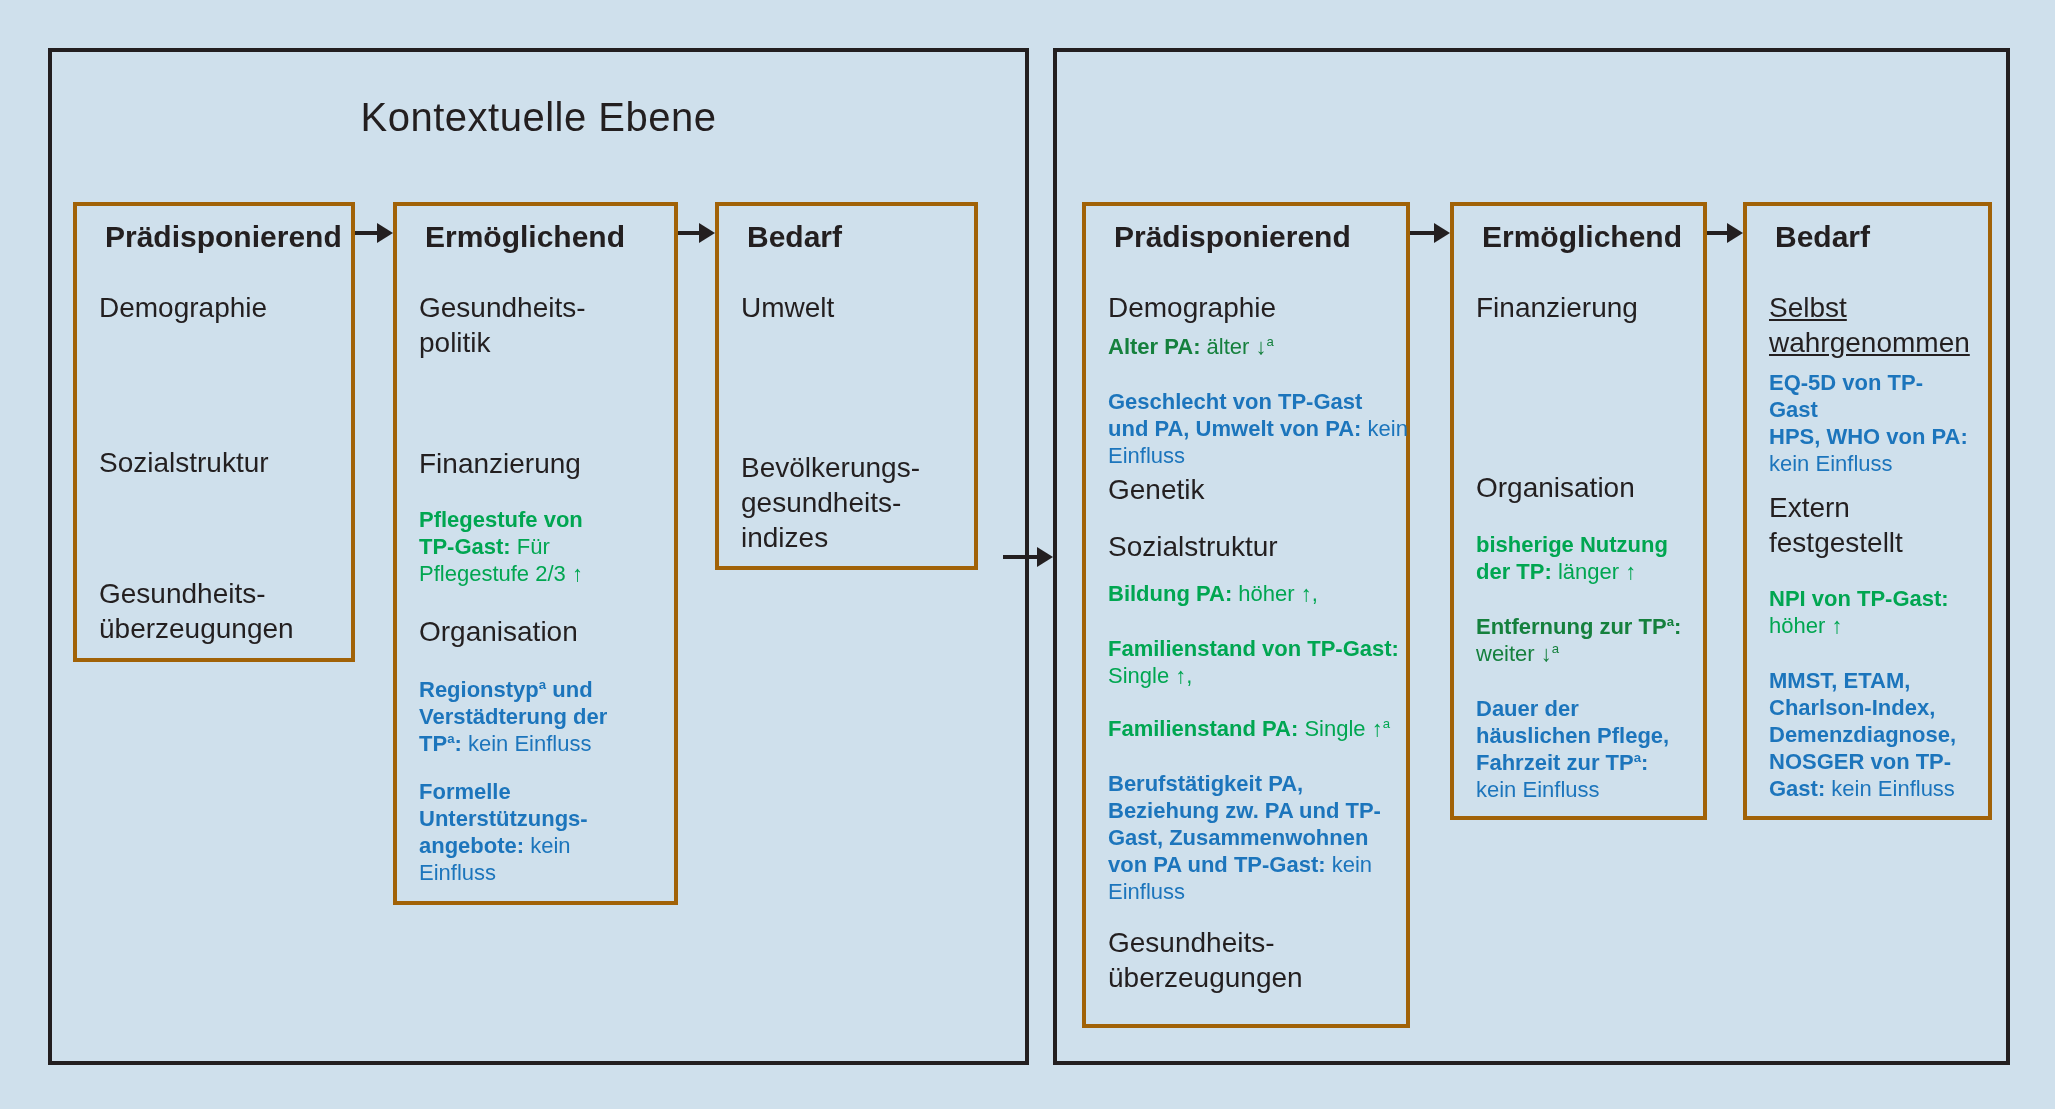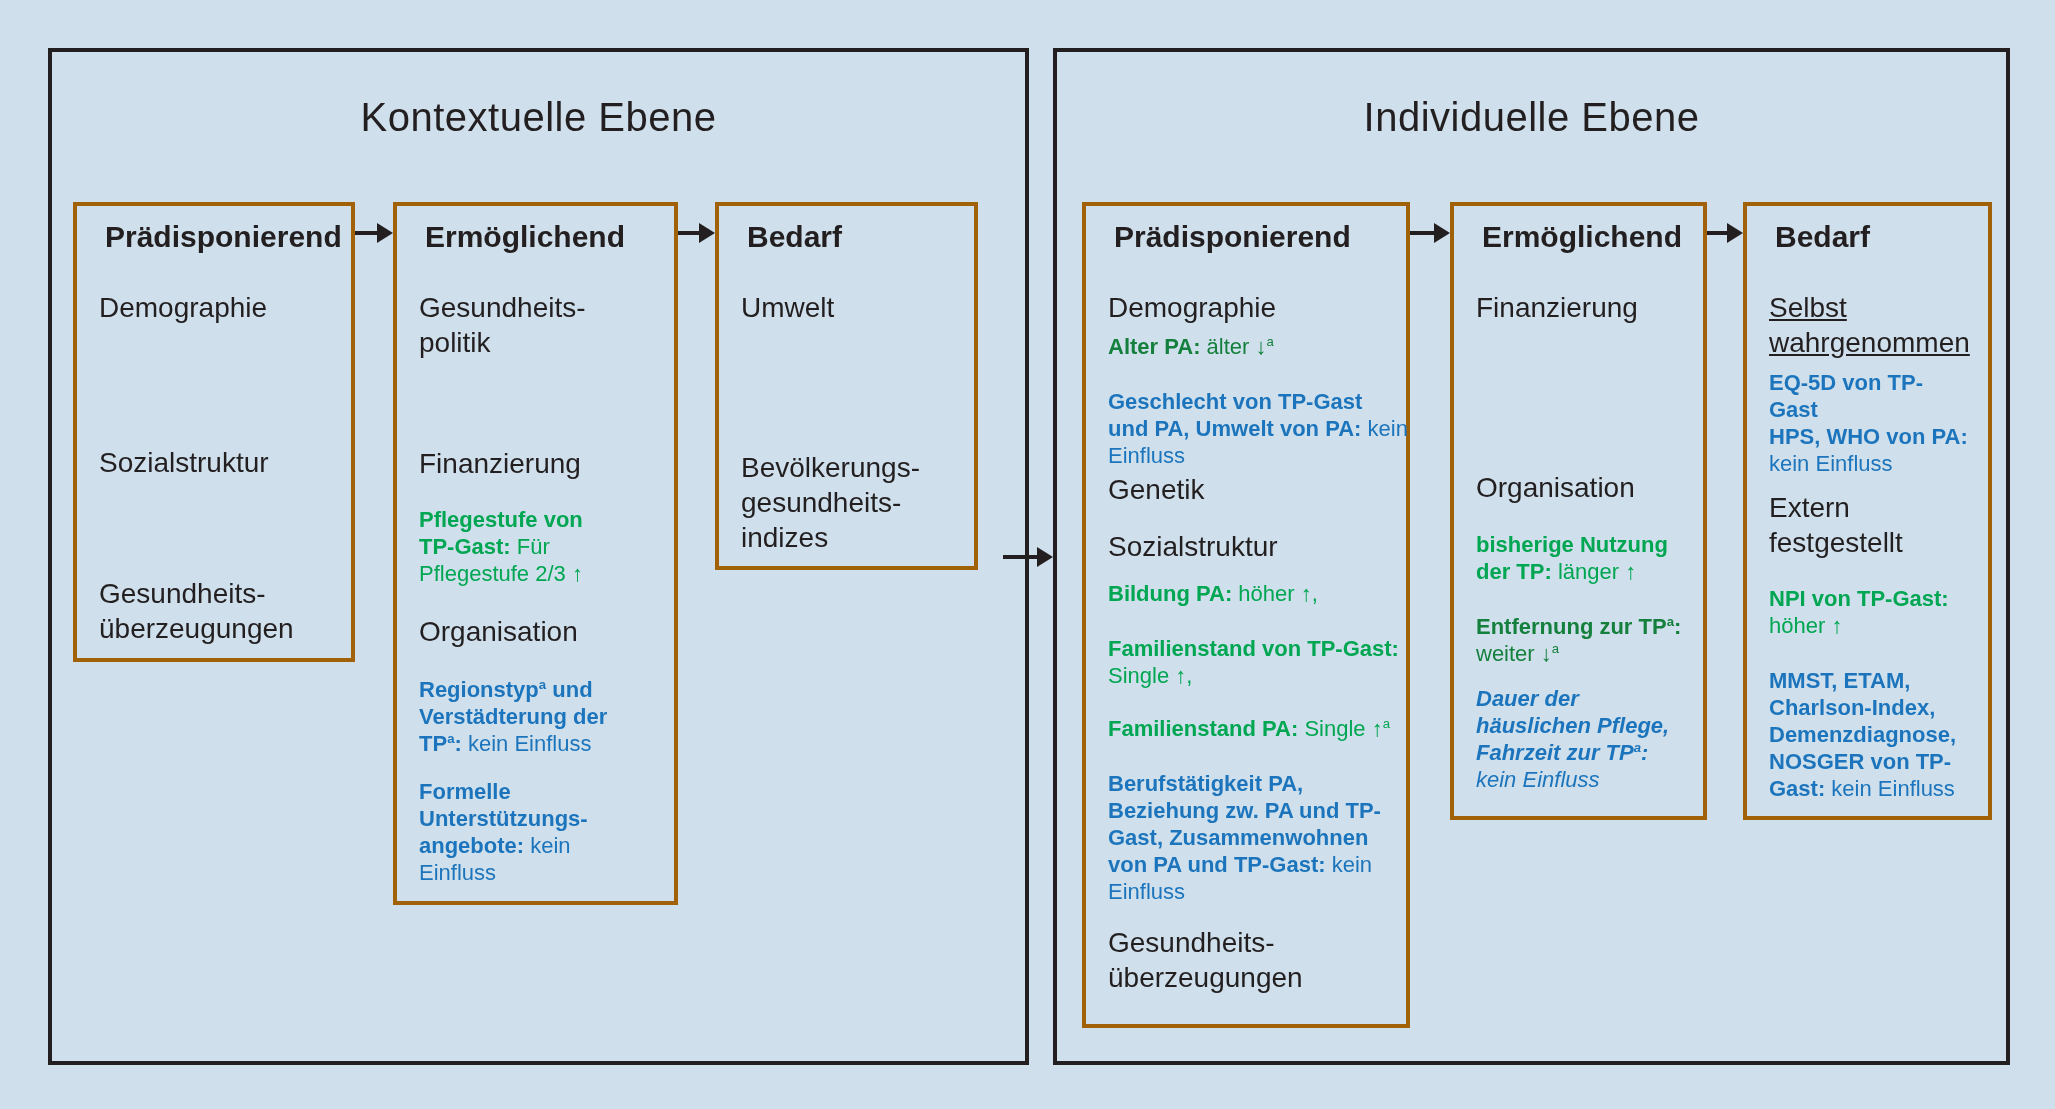--- a/index.html
+++ b/index.html
@@ -61,42 +61,41 @@
       <span class="line"></span>
       <span class="head"></span>
     </div>
     <div class="harrow" style="left:626px;top:170px;width:37px;">
       <span class="line"></span>
       <span class="head"></span>
     </div>
   </section>
 
   <section class="panel" id="panel-right">
-    <h1 class="panel-title">Individuelle Ebene</h1>
     <div class="boxes">
         <div class="box" style="left: 25px; top: 150px; width: 328px; height: 826px;">
           <h2 class="box-header">Prädisponierend</h2>
           <div class="cat" style="margin-top: 34px;"><span>Demographie</span></div>
           <div class="find c-red" style="margin-top: 8px;"><span class="bold">Alter PA:</span><span> älter ↓</span><sup>a</sup></div>
           <div class="find c-blue" style="margin-top: 28px;"><span class="bold">Geschlecht von TP-Gast</span><br><span class="bold">und PA, Umwelt von PA:</span><span> kein</span><br><span>Einfluss</span></div>
           <div class="cat" style="margin-top: 3px;"><span>Genetik</span></div>
           <div class="cat" style="margin-top: 22px;"><span>Sozialstruktur</span></div>
           <div class="find c-green" style="margin-top: 16px;"><span class="bold">Bildung PA:</span><span> höher ↑,</span></div>
           <div class="find c-green" style="margin-top: 28px;"><span class="bold">Familienstand von TP-Gast:</span><br><span>Single ↑,</span></div>
           <div class="find c-green" style="margin-top: 26px;"><span class="bold">Familienstand PA:</span><span> Single ↑</span><sup>a</sup></div>
           <div class="find c-blue" style="margin-top: 28px;"><span class="bold">Berufstätigkeit PA,</span><br><span class="bold">Beziehung zw. PA und TP-</span><br><span class="bold">Gast, Zusammenwohnen</span><br><span class="bold">von PA und TP-Gast:</span><span> kein</span><br><span>Einfluss</span></div>
           <div class="cat" style="margin-top: 20px;"><span>Gesundheits-</span><br><span>überzeugungen</span></div>
         </div>
         <div class="box" style="left: 393px; top: 150px; width: 257px; height: 618px;">
           <h2 class="box-header">Ermöglichend</h2>
           <div class="cat" style="margin-top: 34px;"><span>Finanzierung</span></div>
           <div class="cat" style="margin-top: 145px;"><span>Organisation</span></div>
           <div class="find c-green" style="margin-top: 26px;"><span class="bold">bisherige Nutzung</span><br><span class="bold">der TP:</span><span> länger ↑</span></div>
           <div class="find c-red" style="margin-top: 28px;"><span class="bold">Entfernung zur TP</span><sup class="bold">a</sup><span class="bold">:</span><br><span>weiter ↓</span><sup>a</sup></div>
-          <div class="find c-blue" style="margin-top: 18px; font-style: italic;"><span class="bold">Dauer der</span><br><span class="bold">häuslichen Pflege,</span><br><span class="bold">Fahrzeit zur TP</span><sup class="bold">a</sup><span class="bold">:</span><br><span>kein Einfluss</span></div>
+          <div class="find c-blue" style="margin-top: 28px;"><span class="bold">Dauer der</span><br><span class="bold">häuslichen Pflege,</span><br><span class="bold">Fahrzeit zur TP</span><sup class="bold">a</sup><span class="bold">:</span><br><span>kein Einfluss</span></div>
         </div>
         <div class="box" style="left: 686px; top: 150px; width: 249px; height: 618px;">
           <h2 class="box-header">Bedarf</h2>
           <div class="cat" style="margin-top: 34px; text-decoration: underline;"><span>Selbst</span><br><span>wahrgenommen</span></div>
           <div class="find c-blue" style="margin-top: 9px;"><span class="bold">EQ-5D von TP-</span><br><span class="bold">Gast</span><br><span class="bold">HPS, WHO von PA:</span><br><span>kein Einfluss</span></div>
           <div class="cat" style="margin-top: 13px;"><span>Extern</span><br><span>festgestellt</span></div>
           <div class="find c-green" style="margin-top: 25px;"><span class="bold">NPI von TP-Gast:</span><br><span>höher ↑</span></div>
           <div class="find c-blue" style="margin-top: 28px;"><span class="bold">MMST, ETAM,</span><br><span class="bold">Charlson-Index,</span><br><span class="bold">Demenzdiagnose,</span><br><span class="bold">NOSGER von TP-</span><br><span class="bold">Gast:</span><span> kein Einfluss</span></div>
         </div>
       </div>

